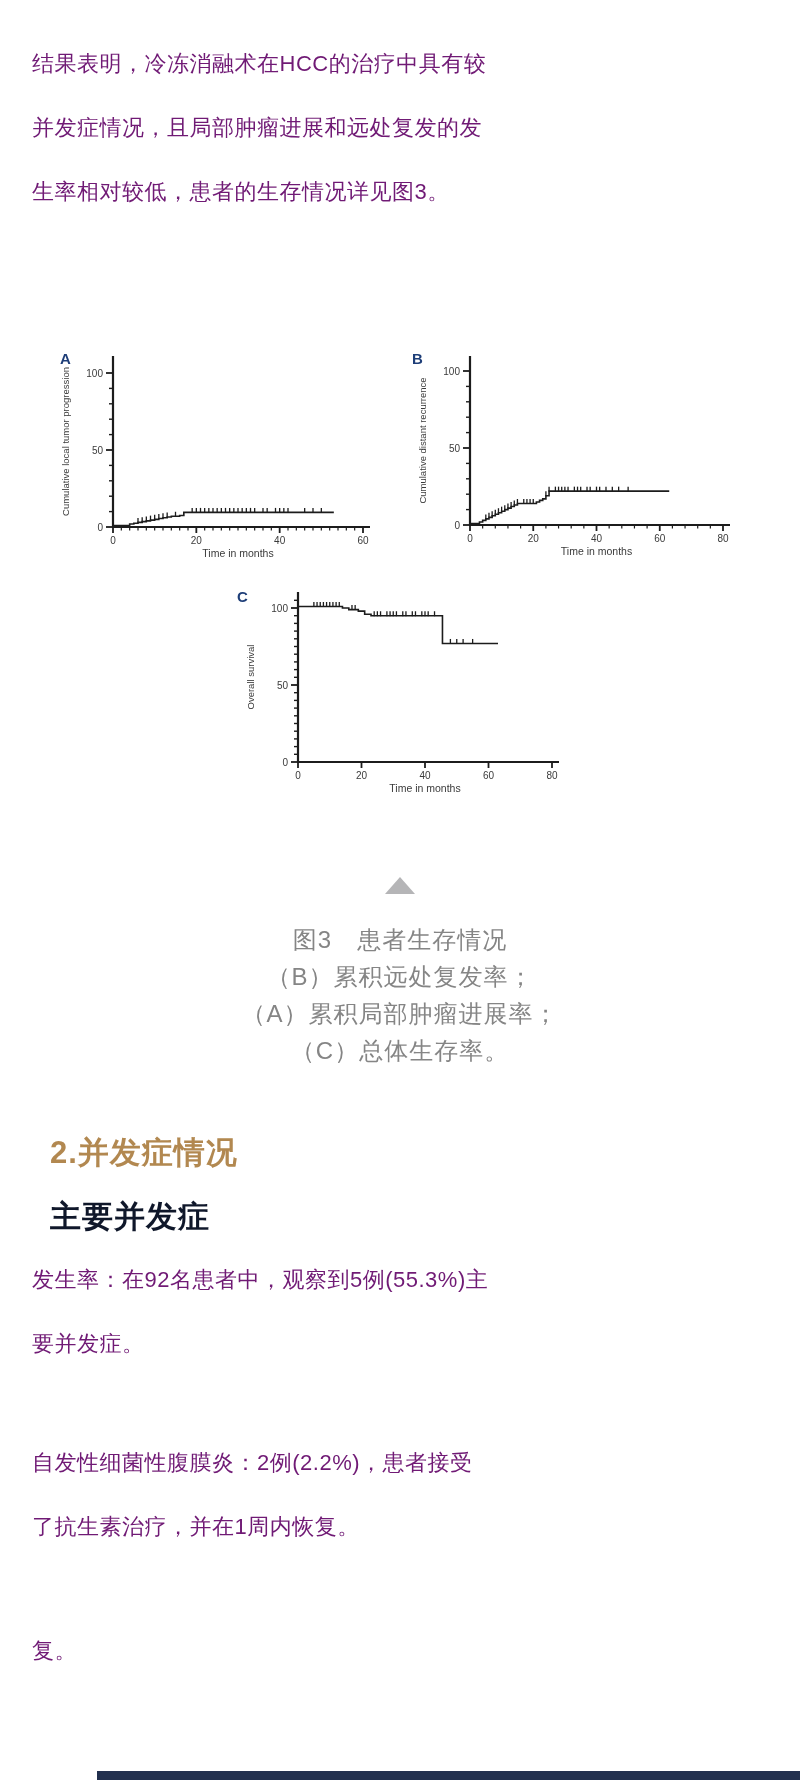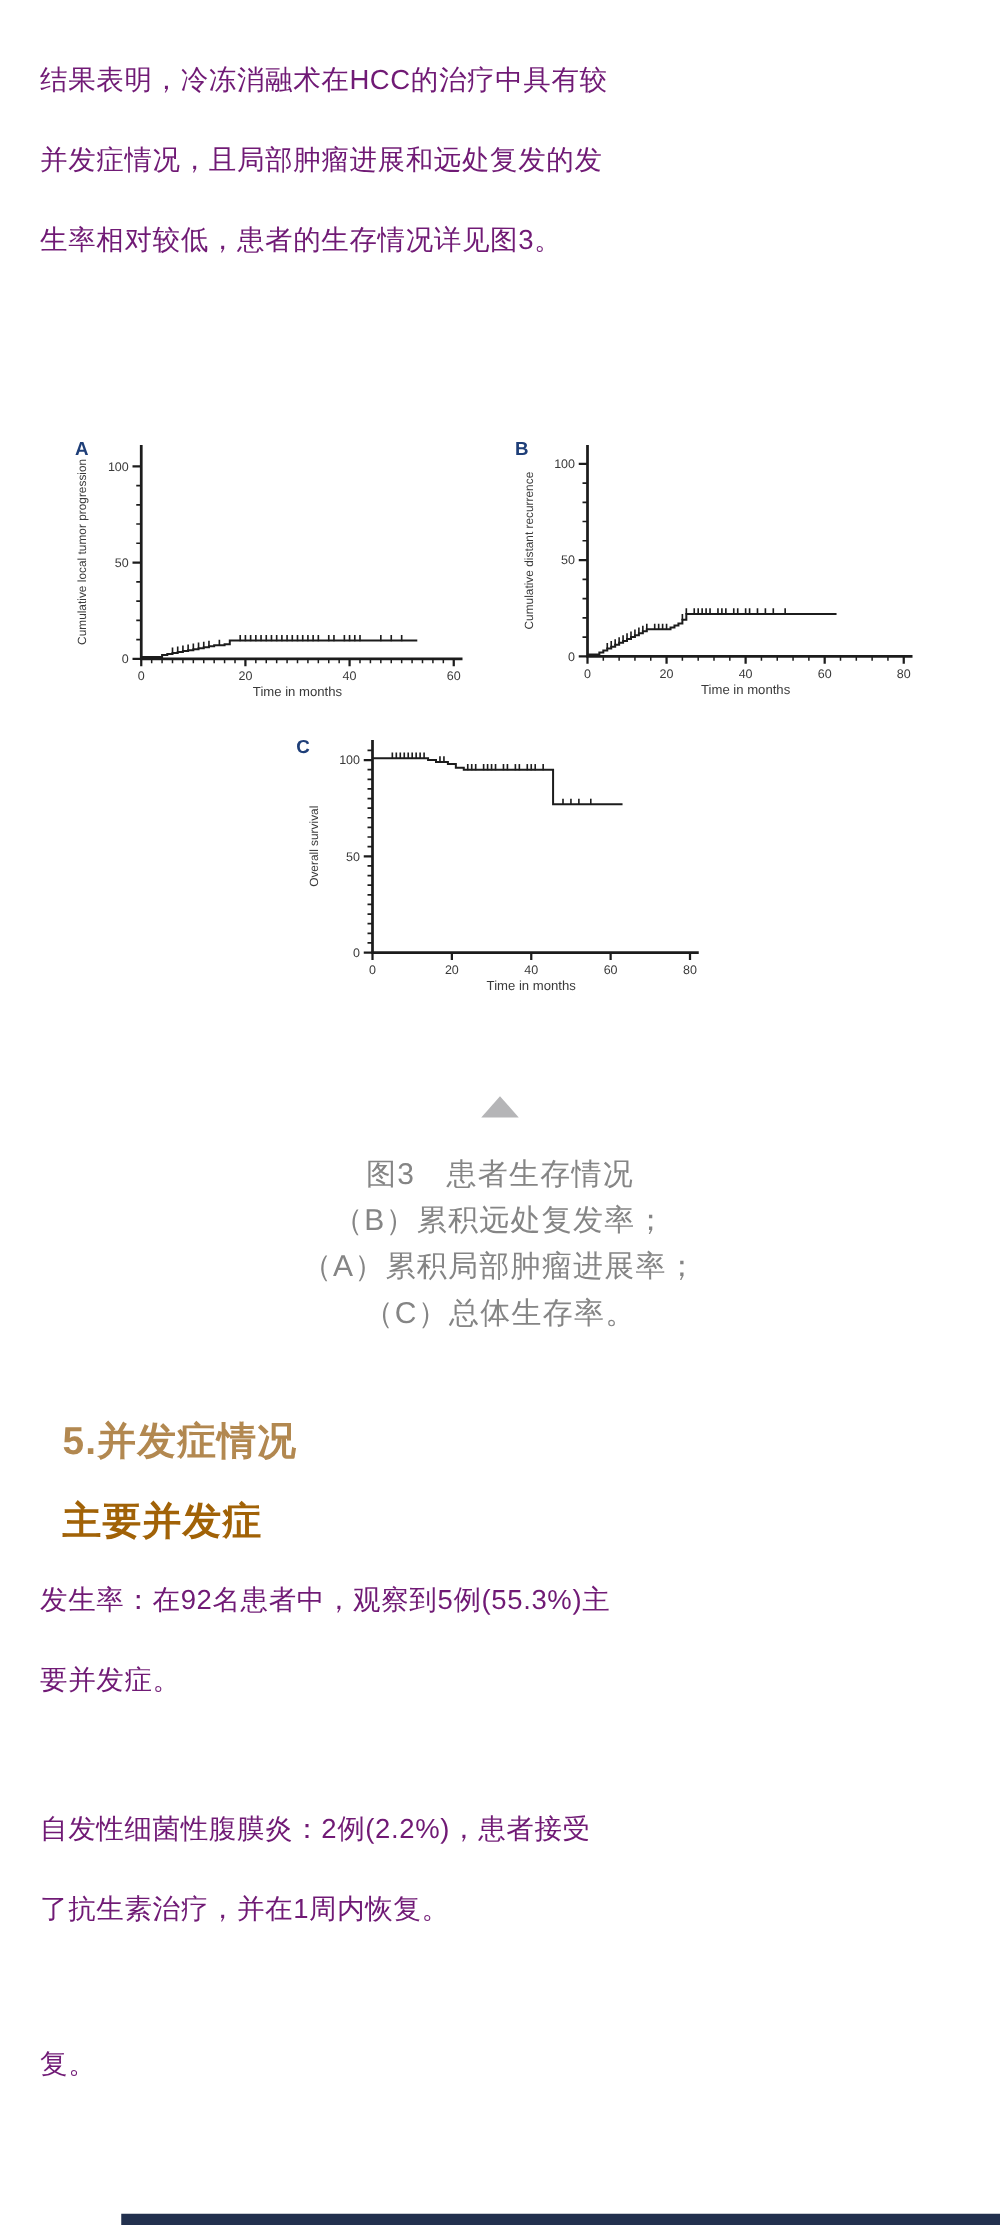--- a/index.html
+++ b/index.html
@@ -24,21 +24,21 @@
   .collapse-tri{position:absolute;top:877px;left:385px;width:0;height:0;
     border-left:15px solid transparent;border-right:15px solid transparent;
     border-bottom:17px solid #b5b5b7;cursor:pointer;}
 
   .fig-caption{position:absolute;top:905px;left:0;width:100%;text-align:center;
     font-size:24px;line-height:37px;color:#858585;letter-spacing:1px;margin-top:16px;}
 
   .section-heading{position:absolute;left:50px;top:1132px;font-size:31px;
     font-weight:bold;color:#b28850;letter-spacing:1px;}
   .sub-heading{position:absolute;left:50px;top:1196px;font-size:31px;
-    font-weight:bold;color:#a16207;letter-spacing:1px;}
+    font-weight:bold;color:#0f172a;letter-spacing:1px;}
 
   .footer-bar{position:absolute;left:97px;top:1771px;width:703px;height:9px;
     background:#22304e;}
 </style>
 </head>
 <body>
 
 <div class="page">
 
   <div class="body-text intro">
@@ -297,21 +297,21 @@
     <div class="collapse-tri"></div>
 
     <div class="fig-caption">
       <div>图3　患者生存情况</div>
       <div>（B）累积远处复发率；</div>
       <div>（A）累积局部肿瘤进展率；</div>
       <div>（C）总体生存率。</div>
     </div>
   </div>
 
-  <div class="section-heading">5.并发症情况</div>
+  <div class="section-heading">2.并发症情况</div>
   <div class="sub-heading">主要并发症</div>
 
   <div class="body-text p2">
     <div class="line">发生率：在92名患者中，观察到5例(55.3%)主</div>
     <div class="line">要并发症。</div>
   </div>
 
   <div class="body-text p3">
     <div class="line">自发性细菌性腹膜炎：2例(2.2%)，患者接受</div>
     <div class="line">了抗生素治疗，并在1周内恢复。</div>

